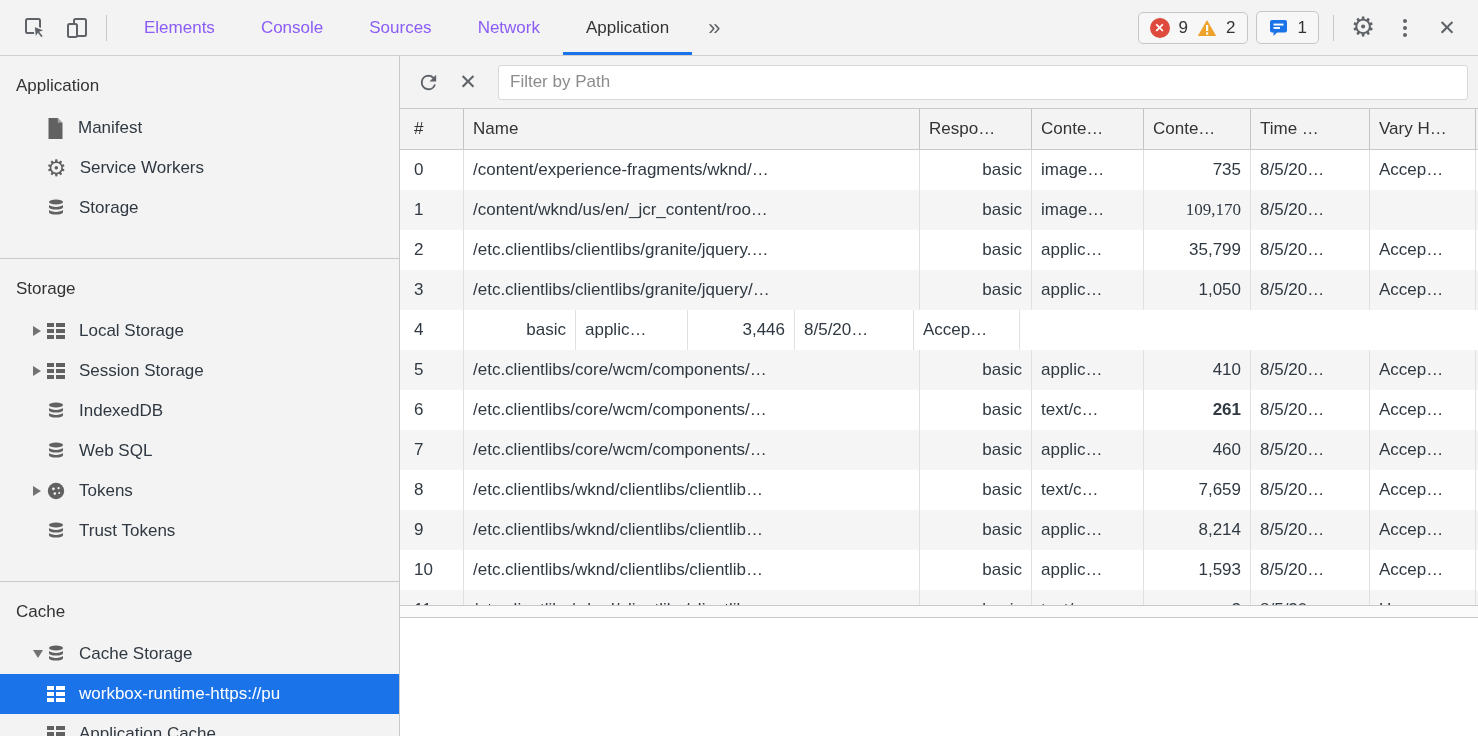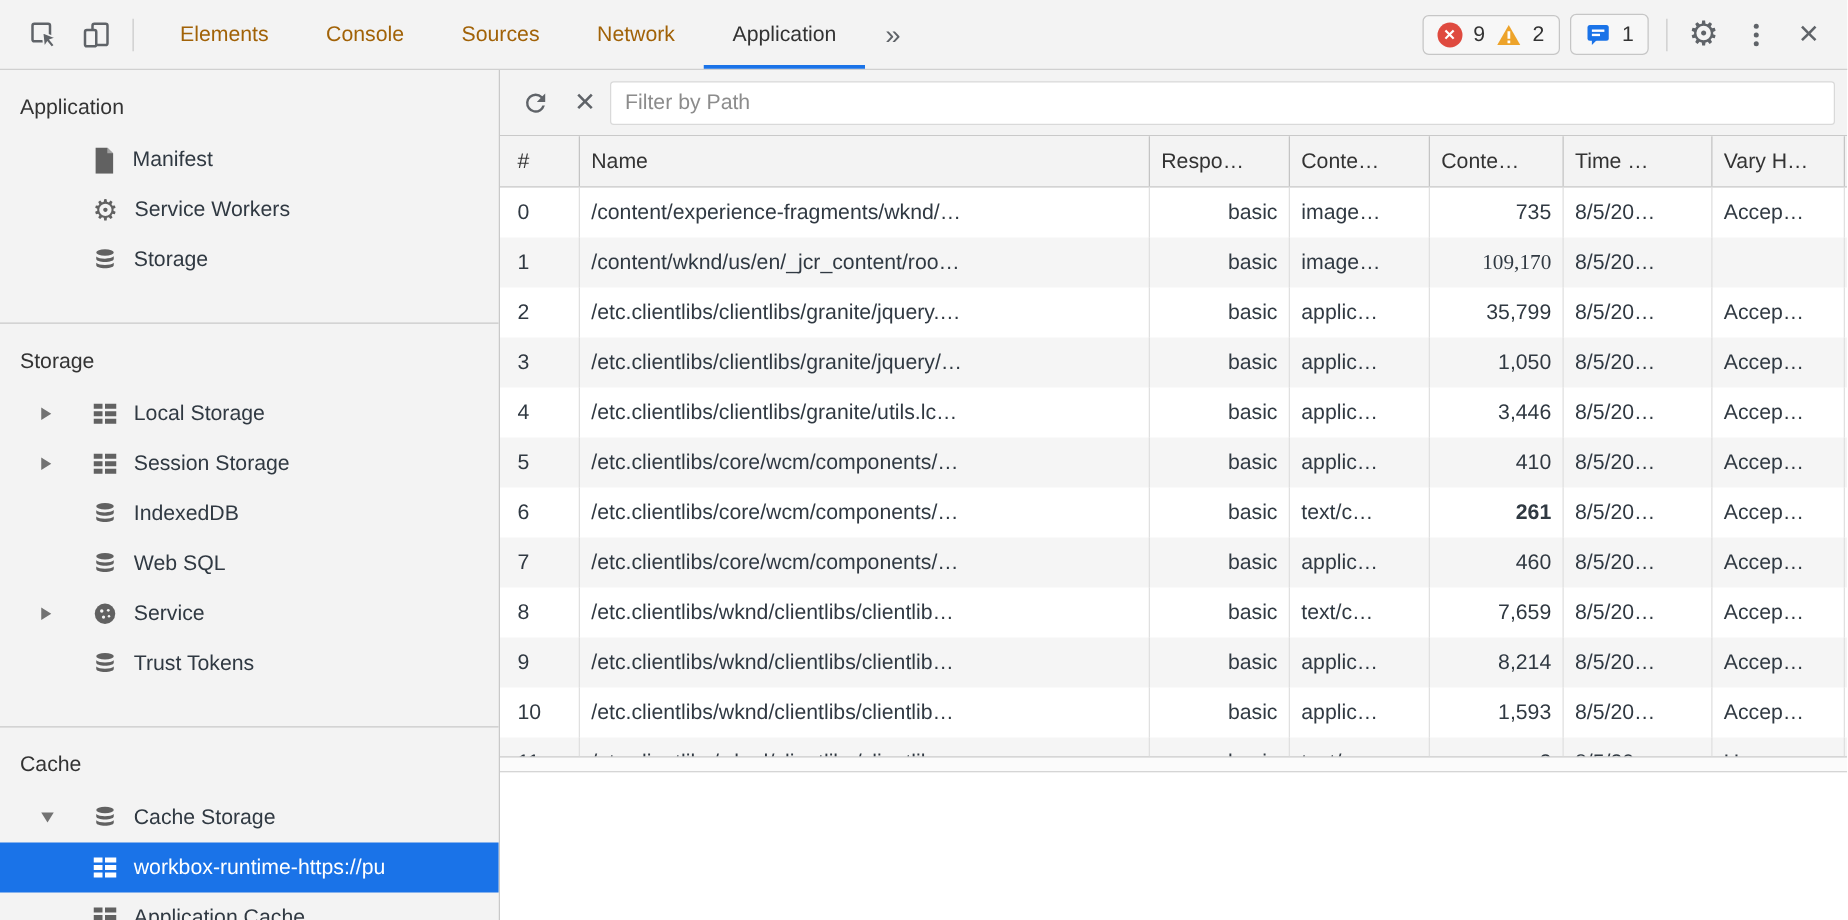--- a/index.html
+++ b/index.html
@@ -23,21 +23,21 @@
   .icon-btn {
     width: 42px; height: 42px;
     display: flex; align-items: center; justify-content: center;
     color: #5f6368; flex: 0 0 auto;
   }
   .vsep { width: 1px; height: 26px; background: #c9c9c9; margin: 0 8px; flex: 0 0 auto; }
   .tabs { display: flex; height: 100%; margin-left: 6px; }
   .tab {
     padding: 0 23px; height: 100%;
     display: flex; align-items: center;
-    color: #a16207; cursor: default; position: relative;
+    color: #8b5cf6; cursor: default; position: relative;
     white-space: nowrap;
   }
   .tab.selected { color: #333; }
   .tab.selected::after {
     content: ""; position: absolute; left: 0; right: 0; bottom: 0;
     height: 3px; background: #1a73e8;
   }
   .chevron { font-size: 22px; color: #5f6368; padding: 0 16px; }
   .right-controls { margin-left: auto; display: flex; align-items: center; padding-right: 10px; }
   .badge-group {
@@ -64,21 +64,21 @@
     width: 400px; flex: 0 0 400px;
     background: #f3f3f3;
     border-right: 1px solid #c9c9c9;
     overflow: hidden;
   }
   .section { padding: 20px 0 30px; }
   .section + .section { border-top: 1px solid #c9c9c9; }
   .section-title { padding: 0 16px; margin-bottom: 12px; color: #333; }
   .side-item {
     height: 40px; display: flex; align-items: center;
-    padding-left: 74px; position: relative; cursor: default;
+    padding-left: 46px; position: relative; cursor: default;
     white-space: nowrap;
   }
   .side-item.child { }
   .side-item.selected { background: #1a73e8; color: #fff; }
   .side-item .icon { display: flex; margin-right: 13px; color: #616161; flex: 0 0 auto; }
   .side-item.selected .icon { color: #fff; }
   .exp { position: absolute; left: 33px; width: 0; height: 0; }
   .exp.collapsed { border-left: 8px solid #727272; border-top: 5px solid transparent; border-bottom: 5px solid transparent; }
   .exp.expanded  { border-top: 8px solid #727272; border-left: 5px solid transparent; border-right: 5px solid transparent; }
 
@@ -87,21 +87,21 @@
   .filterbar {
     height: 53px; flex: 0 0 53px;
     background: #f3f3f3; border-bottom: 1px solid #c9c9c9;
     display: flex; align-items: center; padding: 0 8px;
   }
   .tool-btn {
     width: 40px; height: 40px; display: flex; align-items: center; justify-content: center;
     color: #5f6368; flex: 0 0 auto;
   }
   .filter-input {
-    flex: 1; height: 35px; margin-right: 2px;
+    flex: 1; height: 35px; margin-left: 10px; margin-right: 2px;
     border: 1px solid #d9d9d9; border-radius: 3px;
     background: #fff; font: inherit; color: #333; padding: 0 11px;
     outline: none;
   }
   .filter-input::placeholder { color: #8c8c8c; }
 
   .grid { flex: 0 0 auto; }
   .grid-header {
     display: flex; height: 41px;
     background: #f3f3f3; border-bottom: 1px solid #c9c9c9;
@@ -278,21 +278,21 @@
               <span class="exp collapsed"></span>
               <span class="icon">
                 <svg width="20" height="20" viewBox="0 0 20 20">
                   <circle cx="10" cy="10" r="8.2" fill="currentColor"></circle>
                   <circle cx="7.4" cy="7.8" r="1.4" fill="#f3f3f3"></circle>
                   <circle cx="12.6" cy="7.2" r="1.1" fill="#f3f3f3"></circle>
                   <circle cx="8.8" cy="12.6" r="1.3" fill="#f3f3f3"></circle>
                   <circle cx="13.2" cy="12" r="1" fill="#f3f3f3"></circle>
                 </svg>
               </span>
-              <span>Service</span>
+              <span>Tokens</span>
             </div>
             <div class="side-item">
               <span class="icon">
                 <svg width="20" height="20" viewBox="0 0 20 20" fill="currentColor">
                   <ellipse cx="10" cy="4" rx="7" ry="2.6"></ellipse>
                   <path d="M3 7.1c1.2 1.1 3.9 1.8 7 1.8s5.8-.7 7-1.8v2.1c0 1.3-3.1 2.4-7 2.4s-7-1.1-7-2.4z"></path>
                   <path d="M3 12.1c1.2 1.1 3.9 1.8 7 1.8s5.8-.7 7-1.8v2.1c0 1.3-3.1 2.4-7 2.4s-7-1.1-7-2.4z"></path>
                 </svg>
               </span>
               <span>Trust Tokens</span>
@@ -396,21 +396,20 @@
               <div class="gr-cell" style="width: 64px; padding-left: 14px;">3</div>
               <div class="gr-cell" style="width: 456px;">/etc.clientlibs/clientlibs/granite/jquery/…</div>
               <div class="gr-cell num" style="width: 112px;">basic</div>
               <div class="gr-cell" style="width: 112px;">applic…</div>
               <div class="gr-cell num" style="width: 107px;">1,050</div>
               <div class="gr-cell" style="width: 119px;">8/5/20…</div>
               <div class="gr-cell" style="width: 106px;">Accep…</div>
             </div>
             <div class="grid-row">
               <div class="gr-cell" style="width: 64px; padding-left: 14px;">4</div>
-              <div class="gr-cell" style="width: 456px;">/etc.clientlibs/clientlibs/granite/utils.lc…</div>
               <div class="gr-cell num" style="width: 112px;">basic</div>
               <div class="gr-cell" style="width: 112px;">applic…</div>
               <div class="gr-cell num" style="width: 107px;">3,446</div>
               <div class="gr-cell" style="width: 119px;">8/5/20…</div>
               <div class="gr-cell" style="width: 106px;">Accep…</div>
             </div>
             <div class="grid-row">
               <div class="gr-cell" style="width: 64px; padding-left: 14px;">5</div>
               <div class="gr-cell" style="width: 456px;">/etc.clientlibs/core/wcm/components/…</div>
               <div class="gr-cell num" style="width: 112px;">basic</div>

